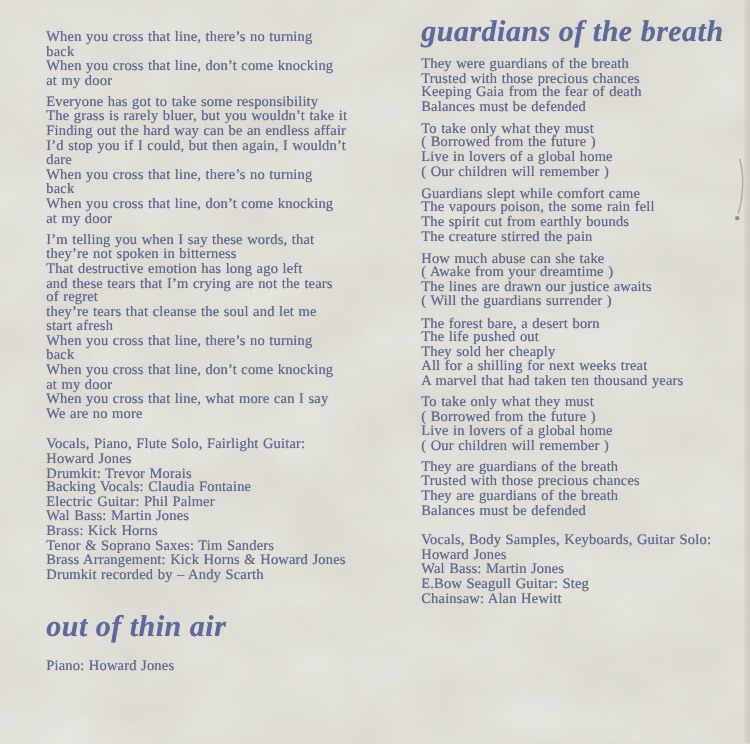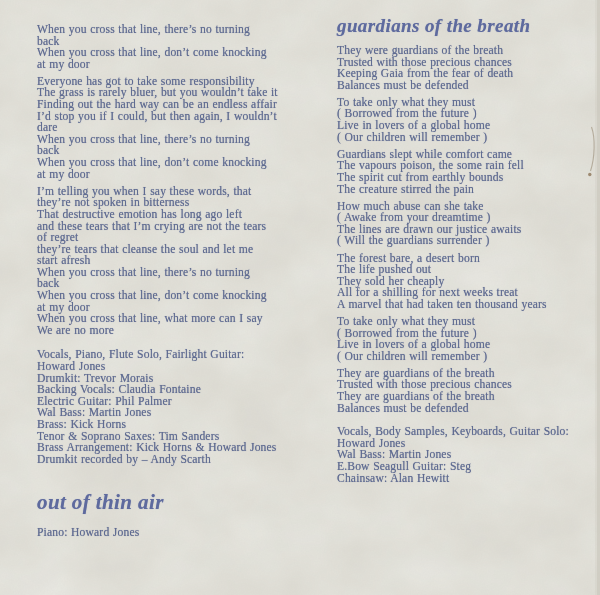--- a/index.html
+++ b/index.html
@@ -19,27 +19,27 @@
     font-size:11.6px; line-height:11.6px;
     color:#5f6b91;
     letter-spacing:0.15px; word-spacing:0.5px;
     white-space:nowrap;
     text-shadow:0 0 0.7px rgba(95,107,145,0.75);
   }
   .stanza { margin:0 0 5.5px 0; }
   .credits { margin-top:13px; }
   .col-right .credits { margin-top:12px; }
   .song-title {
-    font-size:21px; line-height:22px;
+    font-size:24px; line-height:22px;
     font-weight:bold; font-style:italic;
     color:#5e6a9e; letter-spacing:0.4px;
     text-shadow:0 0 0.8px rgba(94,106,158,0.6);
     white-space:nowrap;
   }
-  .col-right .song-title { margin-bottom:8px; font-size:19px; }
+  .col-right .song-title { margin-bottom:8px; font-size:24px; }
   .bottom-title { margin-top:26px; margin-bottom:3px; }
   .piano-credit { margin-top:14px; }
 </style>
 </head>
 <body>
 
 <div class="page">
 
   <svg class="texture" width="600" height="595">
     <defs>

